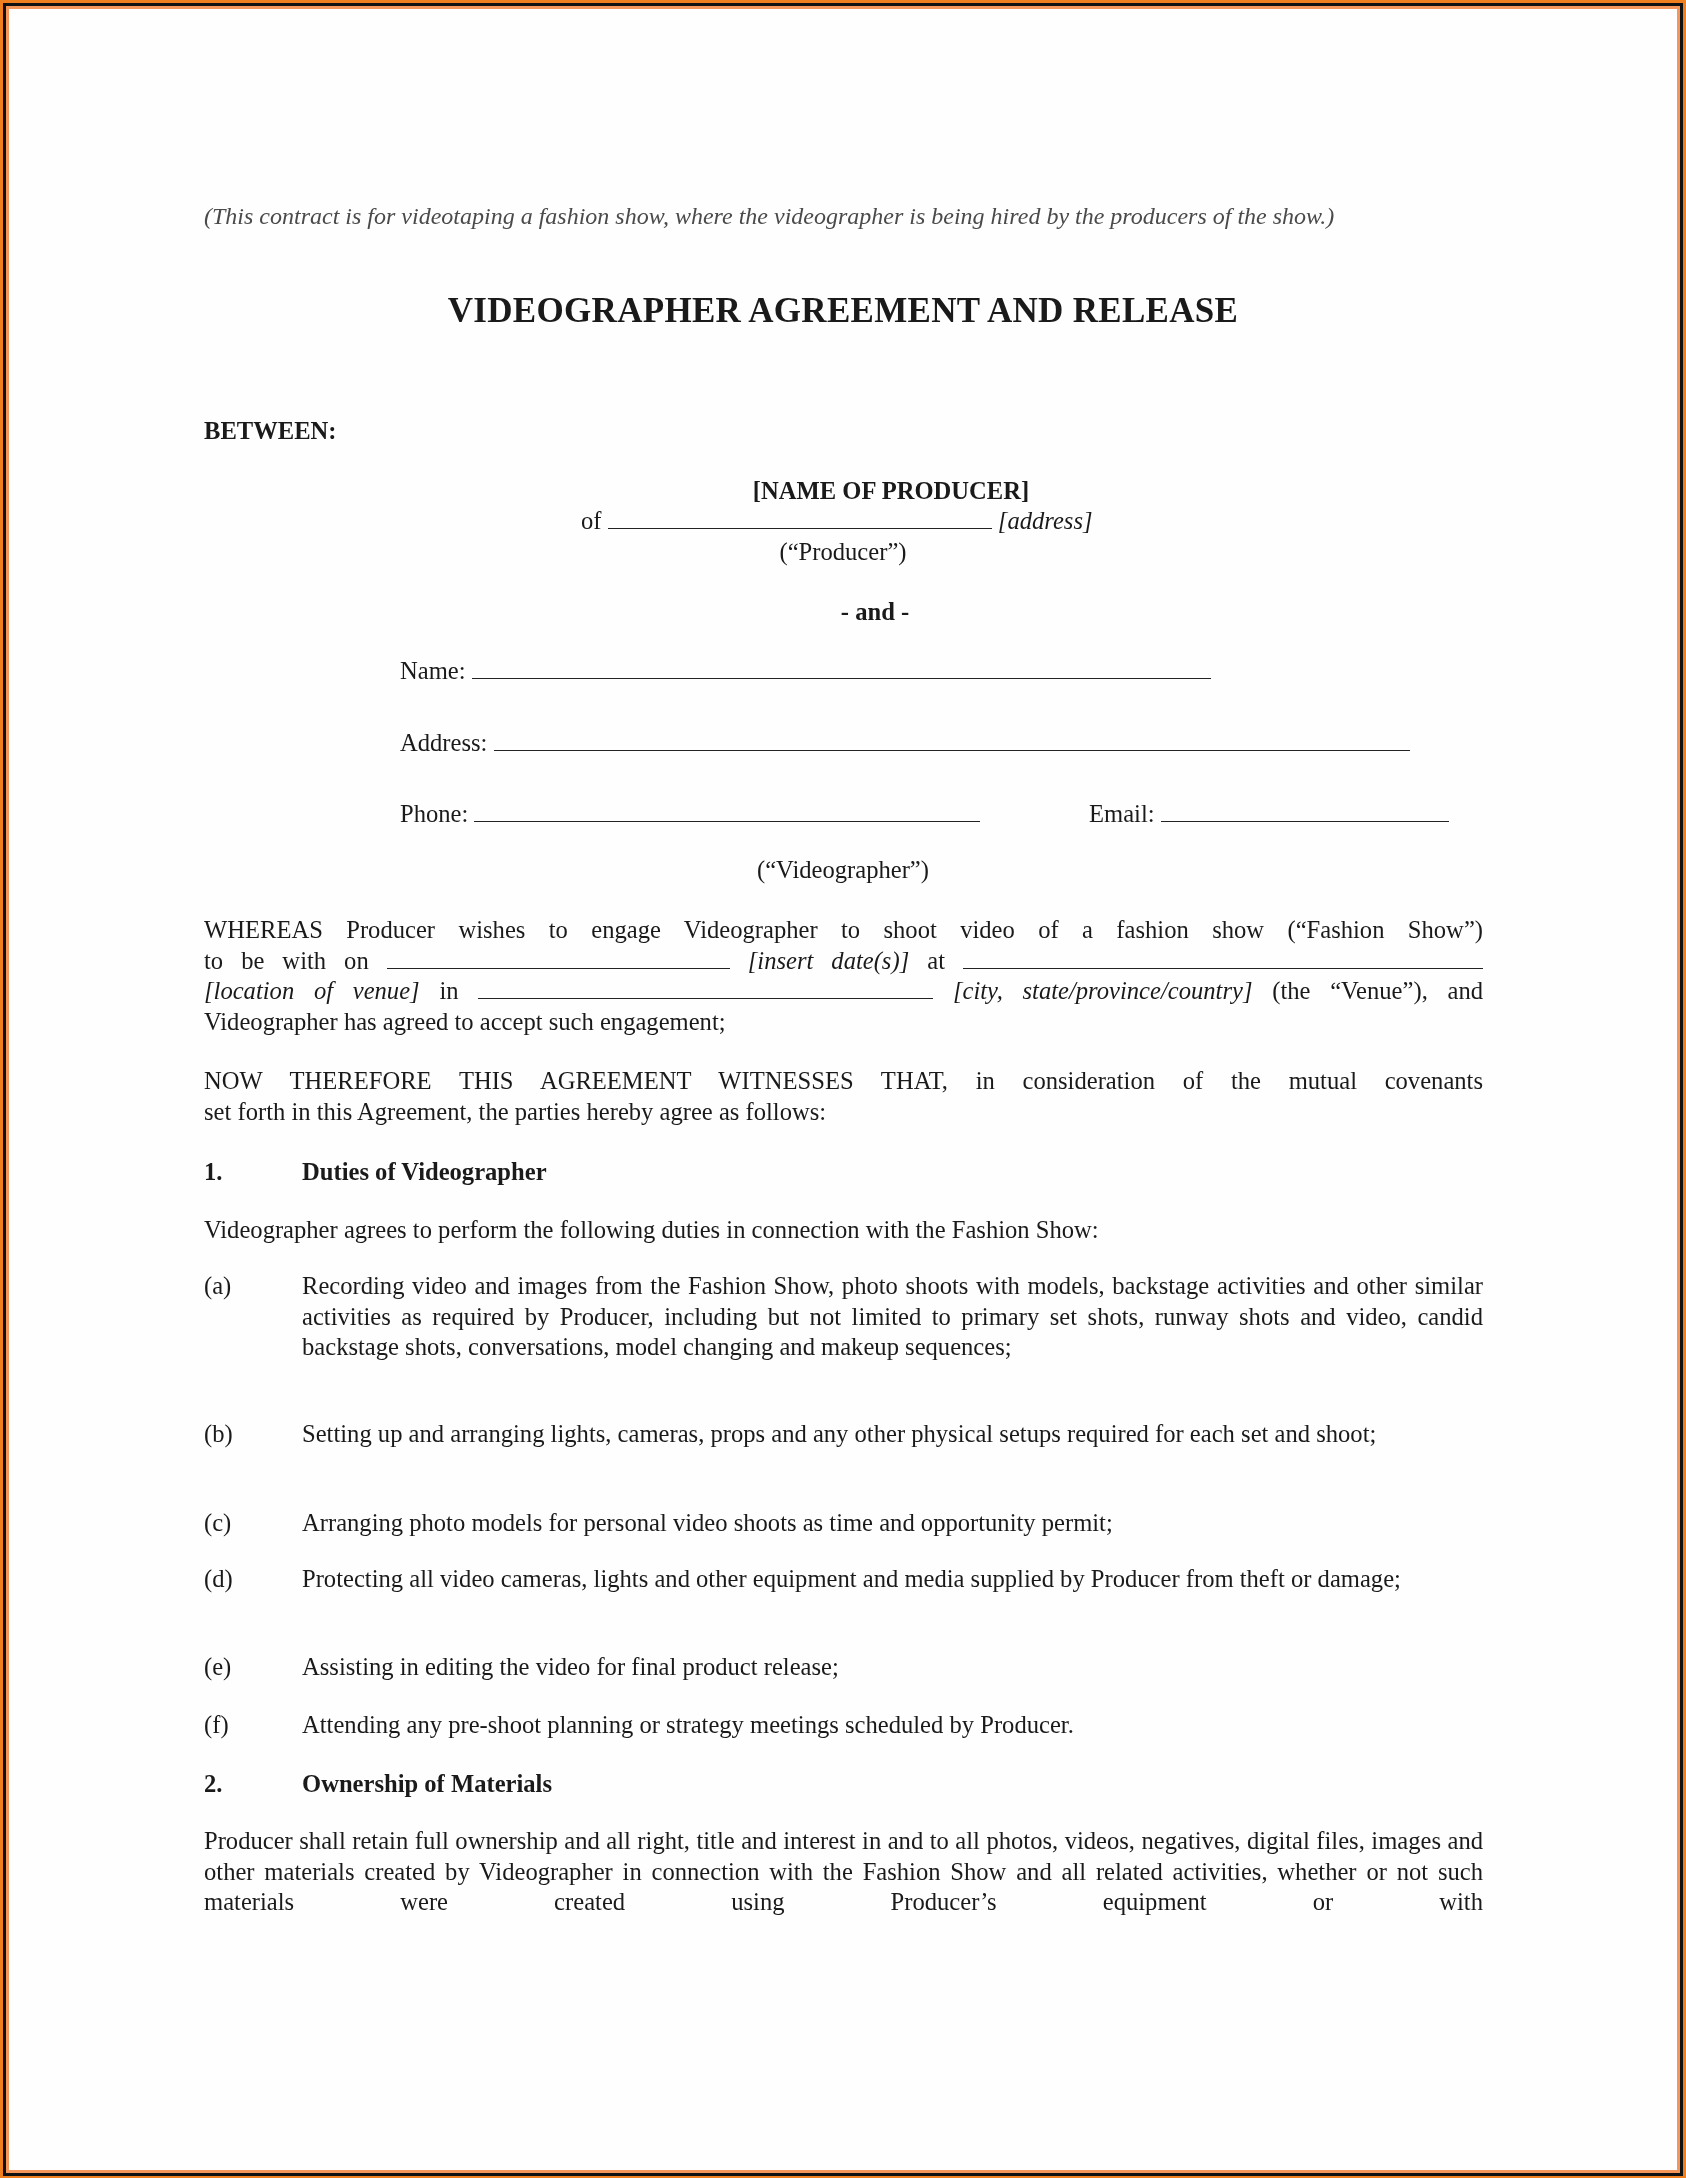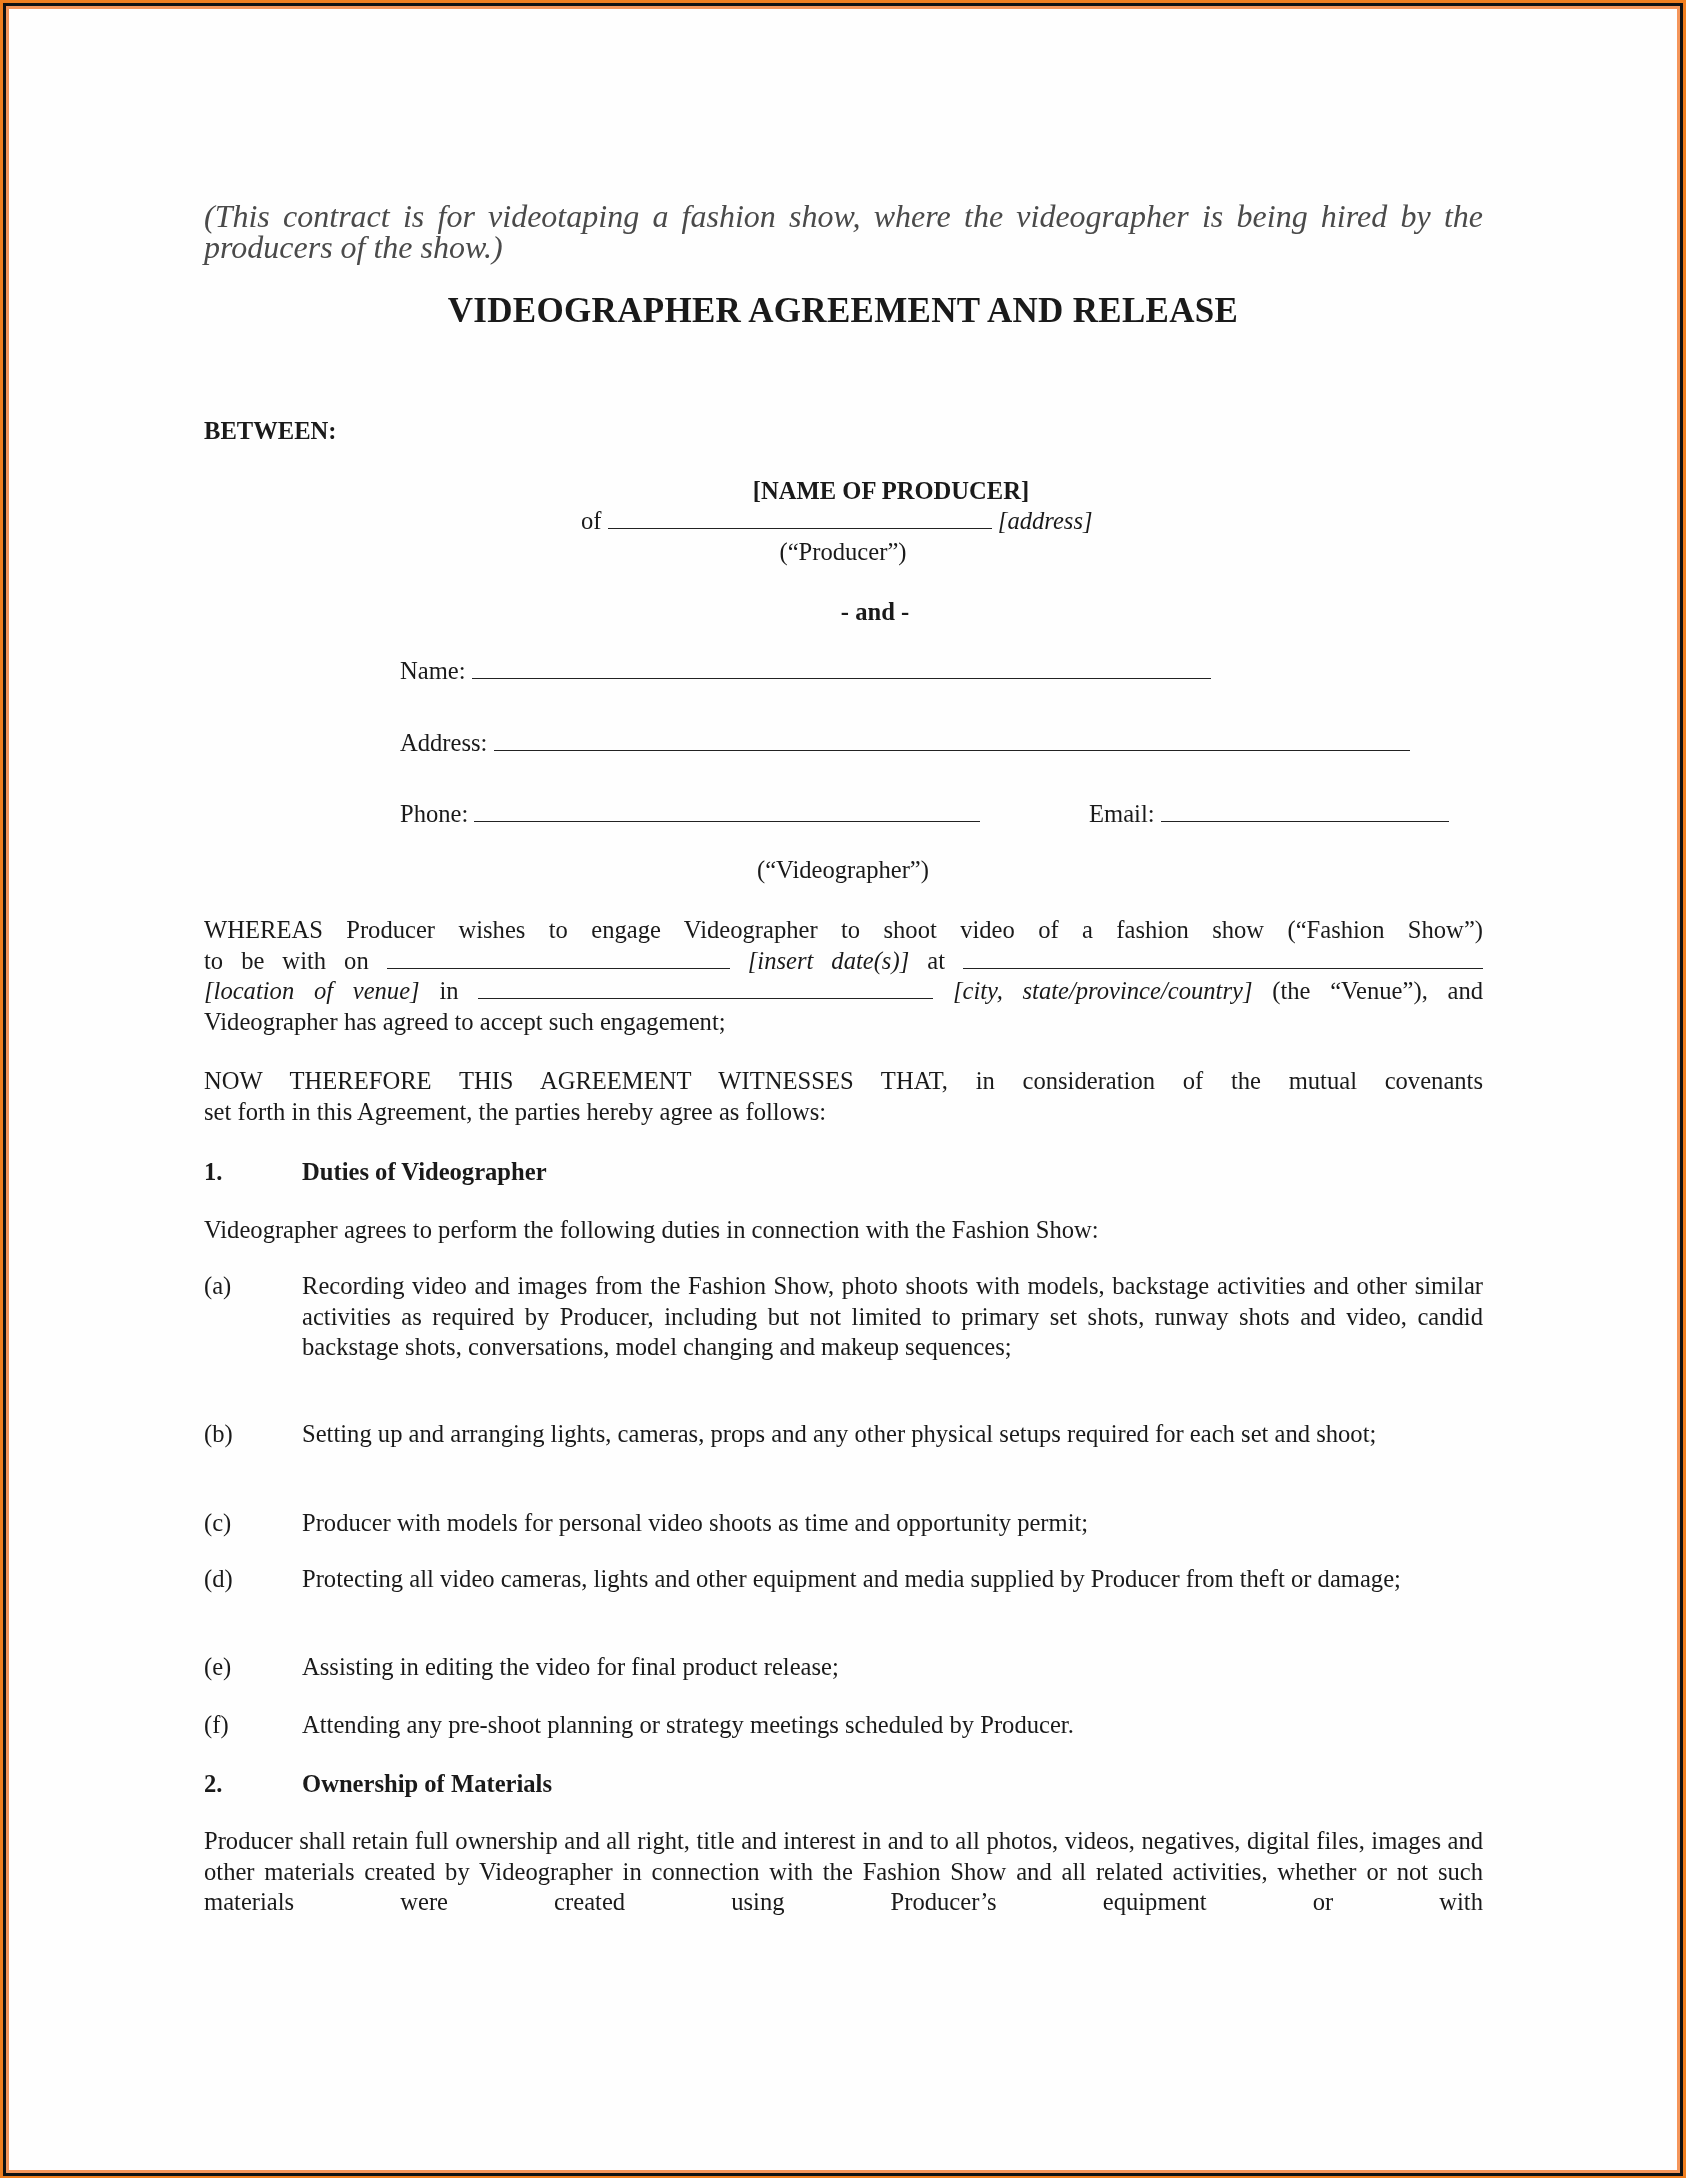--- a/index.html
+++ b/index.html
@@ -2,21 +2,21 @@
 <html><head>
 <meta charset="utf-8">
 <style>
   html, body { margin: 0; padding: 0; }
   body { width: 1686px; height: 2179px; background: #f07f1f; position: relative; overflow: hidden; font-family: "Liberation Serif", "DejaVu Serif", serif; color: #1a1a1a; }
   .frame-black { position: absolute; left: 3px; top: 3px; right: 3px; bottom: 3px; background: #111; }
   .frame-inner { position: absolute; left: 5.9px; top: 5.9px; right: 5.9px; bottom: 5.9px; background: #f4955a; }
   .page { position: absolute; left: 8.9px; top: 8.9px; right: 8.9px; bottom: 8.9px; background: #fefefe; }
   .doc { position: absolute; left: 0; top: 0; width: 1686px; height: 2179px; font-size: 24.6px; }
   .ln { position: absolute; white-space: nowrap; line-height: 30.5px; }
-  .note { left: 204px; width: 1279px; font-style: italic; color: #4a4a4a; font-size: 32px; text-align: justify; white-space: normal; line-height: 30.5px; }
+  .note { left: 204px; width: 1279px; font-style: italic; color: #4a4a4a; font-size: 24px; text-align: justify; white-space: normal; line-height: 30.5px; }
   .title { left: 0; width: 1686px; text-align: center; font-weight: bold; font-size: 35px; letter-spacing: 0.3px; line-height: 39px; }
   .center { left: 0; width: 1686px; text-align: center; }
   .b { font-weight: bold; }
   .i { font-style: italic; }
   .blank { display: inline-block; border-bottom: 1.6px solid #222; height: 21.7px; vertical-align: baseline; }
   .para { position: absolute; left: 204px; width: 1279px; text-align: justify; line-height: 30.5px; }
   .just-line { display: block; text-align: justify; text-align-last: justify; }
   .last-line { display: block; text-align: left; }
   .item { position: absolute; left: 204px; width: 1279px; line-height: 30.5px; }
   .item .lbl { position: absolute; left: 0; top: 0; }
@@ -103,21 +103,21 @@
   <div class="item" style="top:1271px;">
     <span class="lbl">(a)</span>
     <span class="txt">Recording video and images from the Fashion Show, photo shoots with models, backstage activities and other similar activities as required by Producer, including but not limited to primary set shots, runway shots and video, candid backstage shots, conversations, model changing and makeup sequences;</span>
   </div>
   <div class="item" style="top:1419px;">
     <span class="lbl">(b)</span>
     <span class="txt">Setting up and arranging lights, cameras, props and any other physical setups required for each set and shoot;</span>
   </div>
   <div class="item" style="top:1508px;">
     <span class="lbl">(c)</span>
-    <span class="txt">Producer with models for personal video shoots as time and opportunity permit;</span>
+    <span class="txt">Arranging photo models for personal video shoots as time and opportunity permit;</span>
   </div>
   <div class="item" style="top:1564px;">
     <span class="lbl">(d)</span>
     <span class="txt">Protecting all video cameras, lights and other equipment and media supplied by Producer from theft or damage;</span>
   </div>
   <div class="item" style="top:1652px;">
     <span class="lbl">(e)</span>
     <span class="txt">Assisting in editing the video for final product release;</span>
   </div>
   <div class="item" style="top:1710px;">

